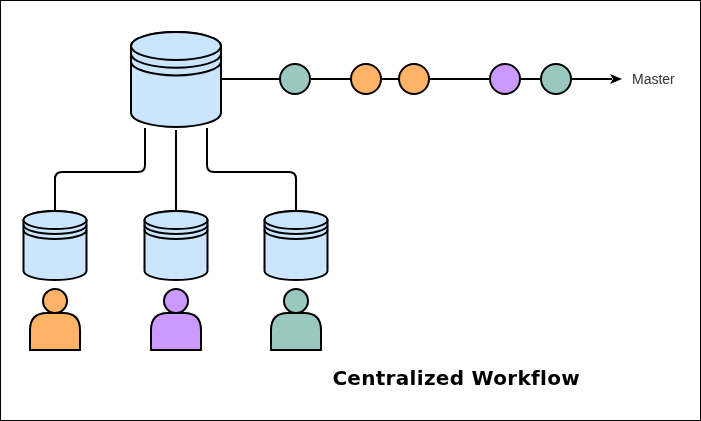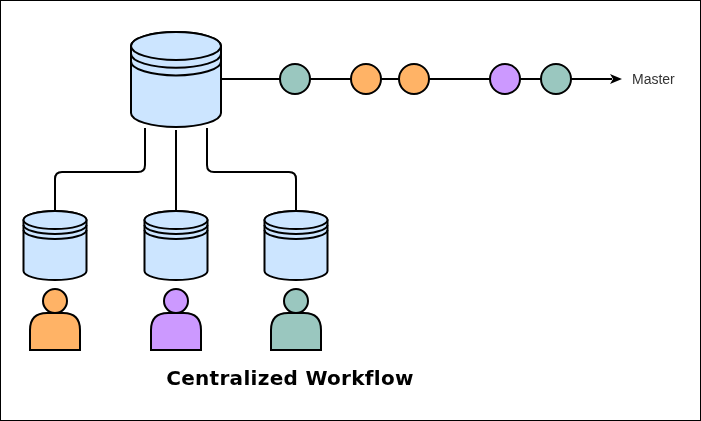--- a/index.html
+++ b/index.html
@@ -1,19 +1,19 @@
 <!DOCTYPE html>
 <html><head>
 <meta charset="utf-8">
 <style>
   html,body{margin:0;padding:0;background:#fff;}
   body{width:701px;height:421px;overflow:hidden;}
   .frame{position:absolute;left:0;top:0;width:699px;height:419px;border:1px solid #000;background:#fff;}
   svg{position:absolute;left:0;top:0;}
-  .title{position:absolute;left:0;width:580px;top:366px;text-align:center;font-family:"DejaVu Sans",sans-serif;font-weight:bold;font-size:20px;color:#000;letter-spacing:0.3px;}
+  .title{position:absolute;left:0;width:580px;top:366px;text-align:right;font-family:"DejaVu Sans",sans-serif;font-weight:bold;font-size:20px;color:#000;letter-spacing:0.3px;}
   .branch-label{font-family:"Liberation Sans",sans-serif;font-size:14px;fill:#333;}
 </style>
 </head>
 <body>
 
 <div class="frame"></div>
 
 <svg width="701" height="421">
   <g fill="none" stroke="#000" stroke-width="2">
     <path d="M145,128 V165 Q145,172 138,172 H62 Q55,172 55,179 V212"></path>

